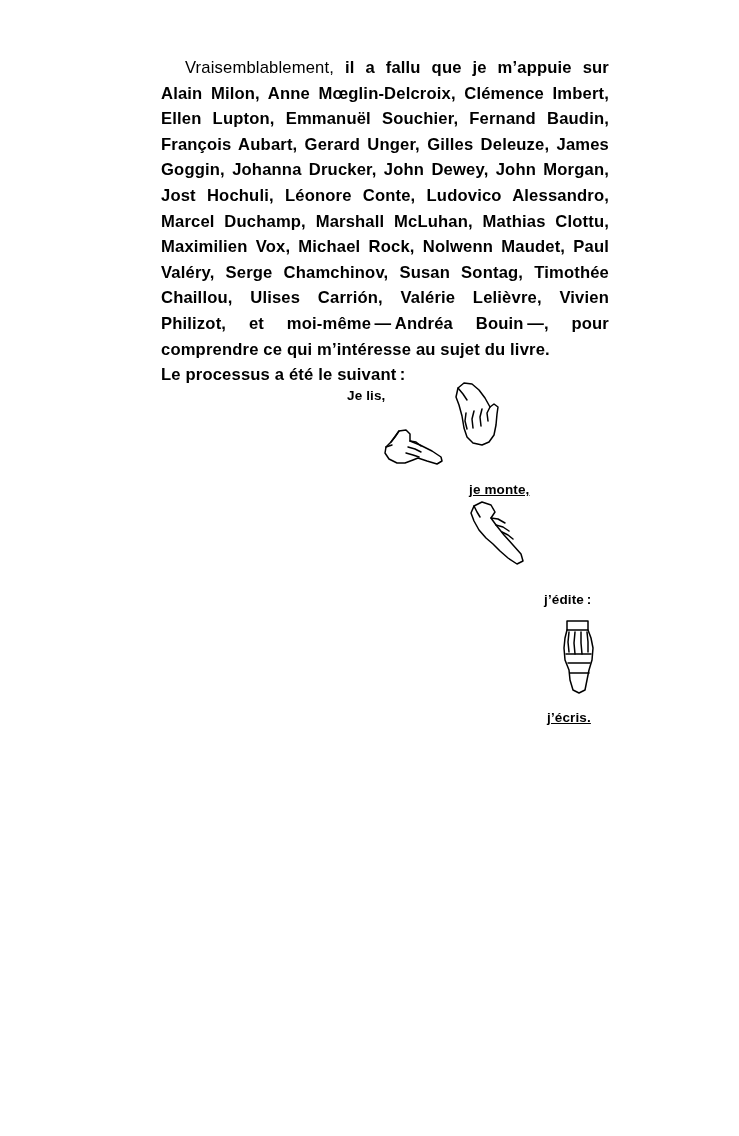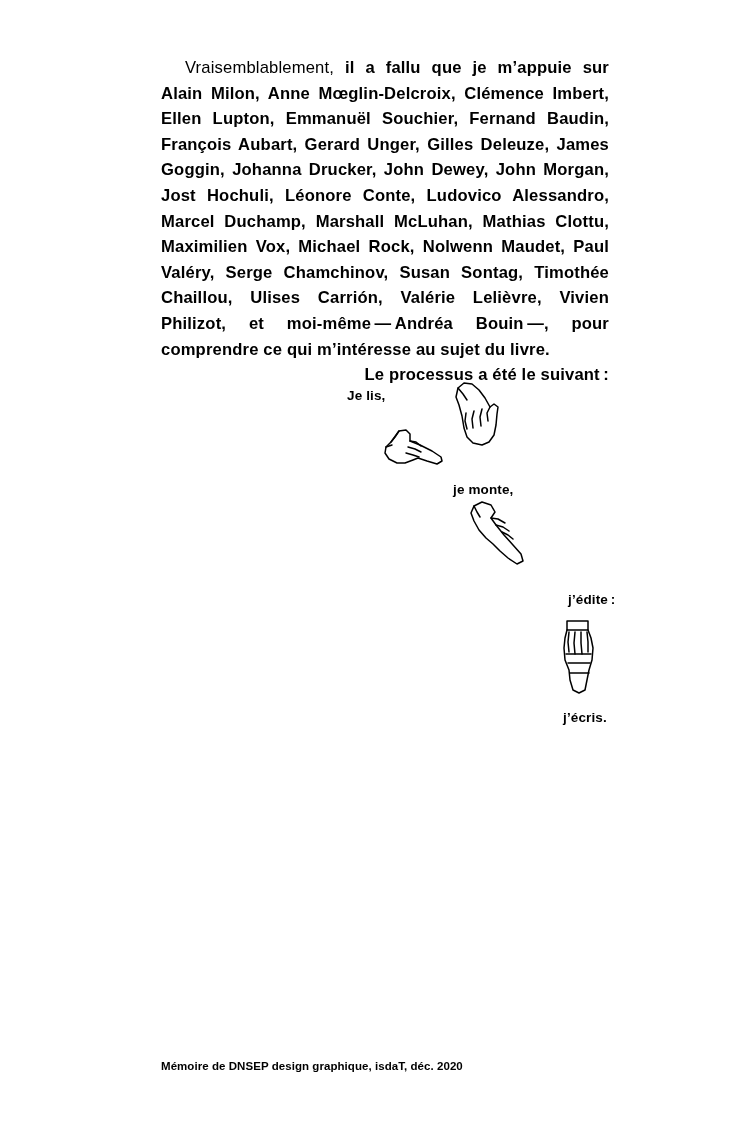--- a/index.html
+++ b/index.html
@@ -33,44 +33,43 @@
     text-justify: inter-word;
     letter-spacing: 0.01em;
     font-weight: 700;
   }
   .body-text .lead {
     font-weight: 400;
     margin-left: 24px;
   }
   .body-text .last-line {
     display: block;
-    text-align: right;
-    margin-left: 22px;
+    text-align: left;
   }
 
   
   .sequence {
     position: absolute;
     left: 161px;
     top: 380px;
     width: 448px;
     height: 360px;
   }
 
   .caption {
     position: absolute;
     font-size: 13.5px;
     font-weight: 700;
     letter-spacing: 0.01em;
     white-space: nowrap;
   }
   .cap-1 { left: 186px;  top: 8px; }
-  .cap-2 { left: 292px;  top: 102px; }
-  .cap-3 { left: 383px;  top: 212px; margin-left: 24px; }
-  .cap-4 { left: 402px;  top: 330px; }
+  .cap-2 { left: 308px;  top: 102px; text-decoration: underline; }
+  .cap-3 { left: 383px;  top: 212px; }
+  .cap-4 { left: 386px;  top: 330px; text-decoration: underline; }
 
   .hand {
     position: absolute;
   }
   .hand svg { display: block; }
 
   .hand-1 { left: 214px; top: 48px; }   
   .hand-2 { left: 288px; top: 0px; }    
   .hand-3 { left: 305px; top: 120px; }  
   .hand-4 { left: 396px; top: 238px; }  
@@ -143,15 +142,14 @@
         <path d="M24 14 L24 25 L25 36"></path>
         <path d="M30 14 L31 24 L31 34"></path>
         <path d="M9 36 L34 36"></path>
         <path d="M11 45 L33 45"></path>
         <path d="M13 55 L32 55"></path>
       </svg>
     </div>
 
   </div>
 
-  <div class="footer">Mémoire de DNSEP design graphique, isdaT, déc. 2020</div>
 
 </div>
 
 </body></html>

